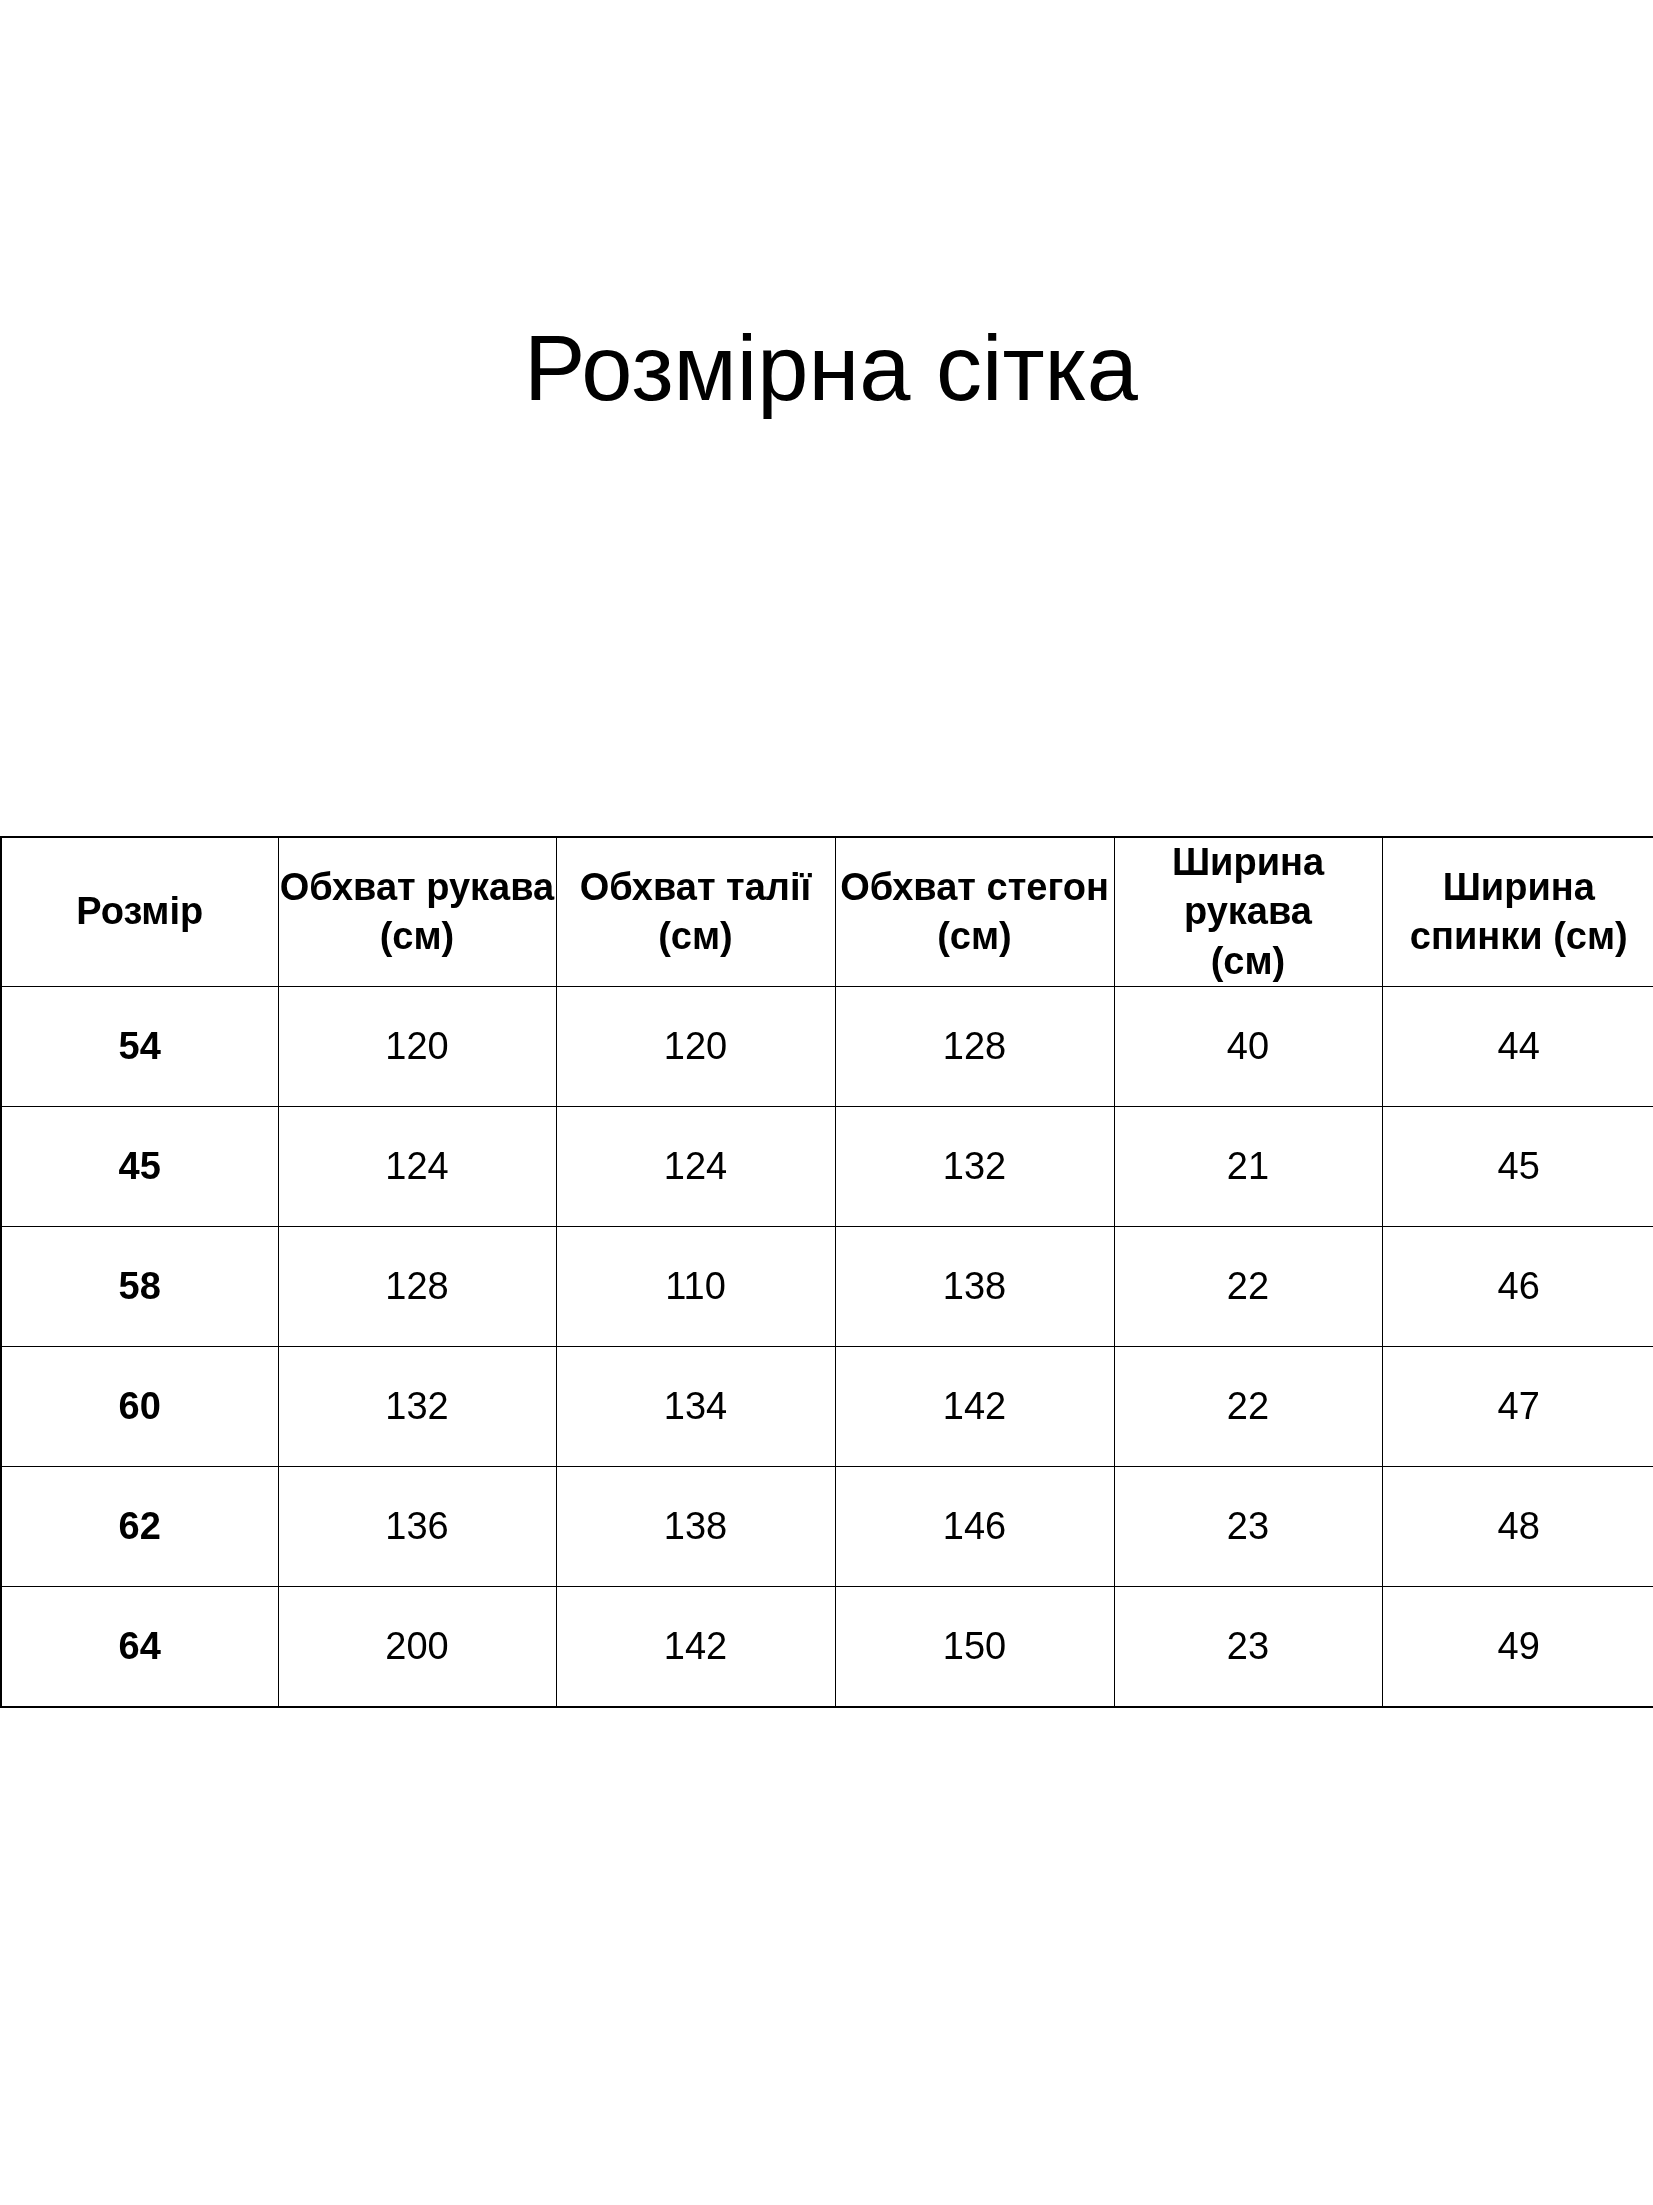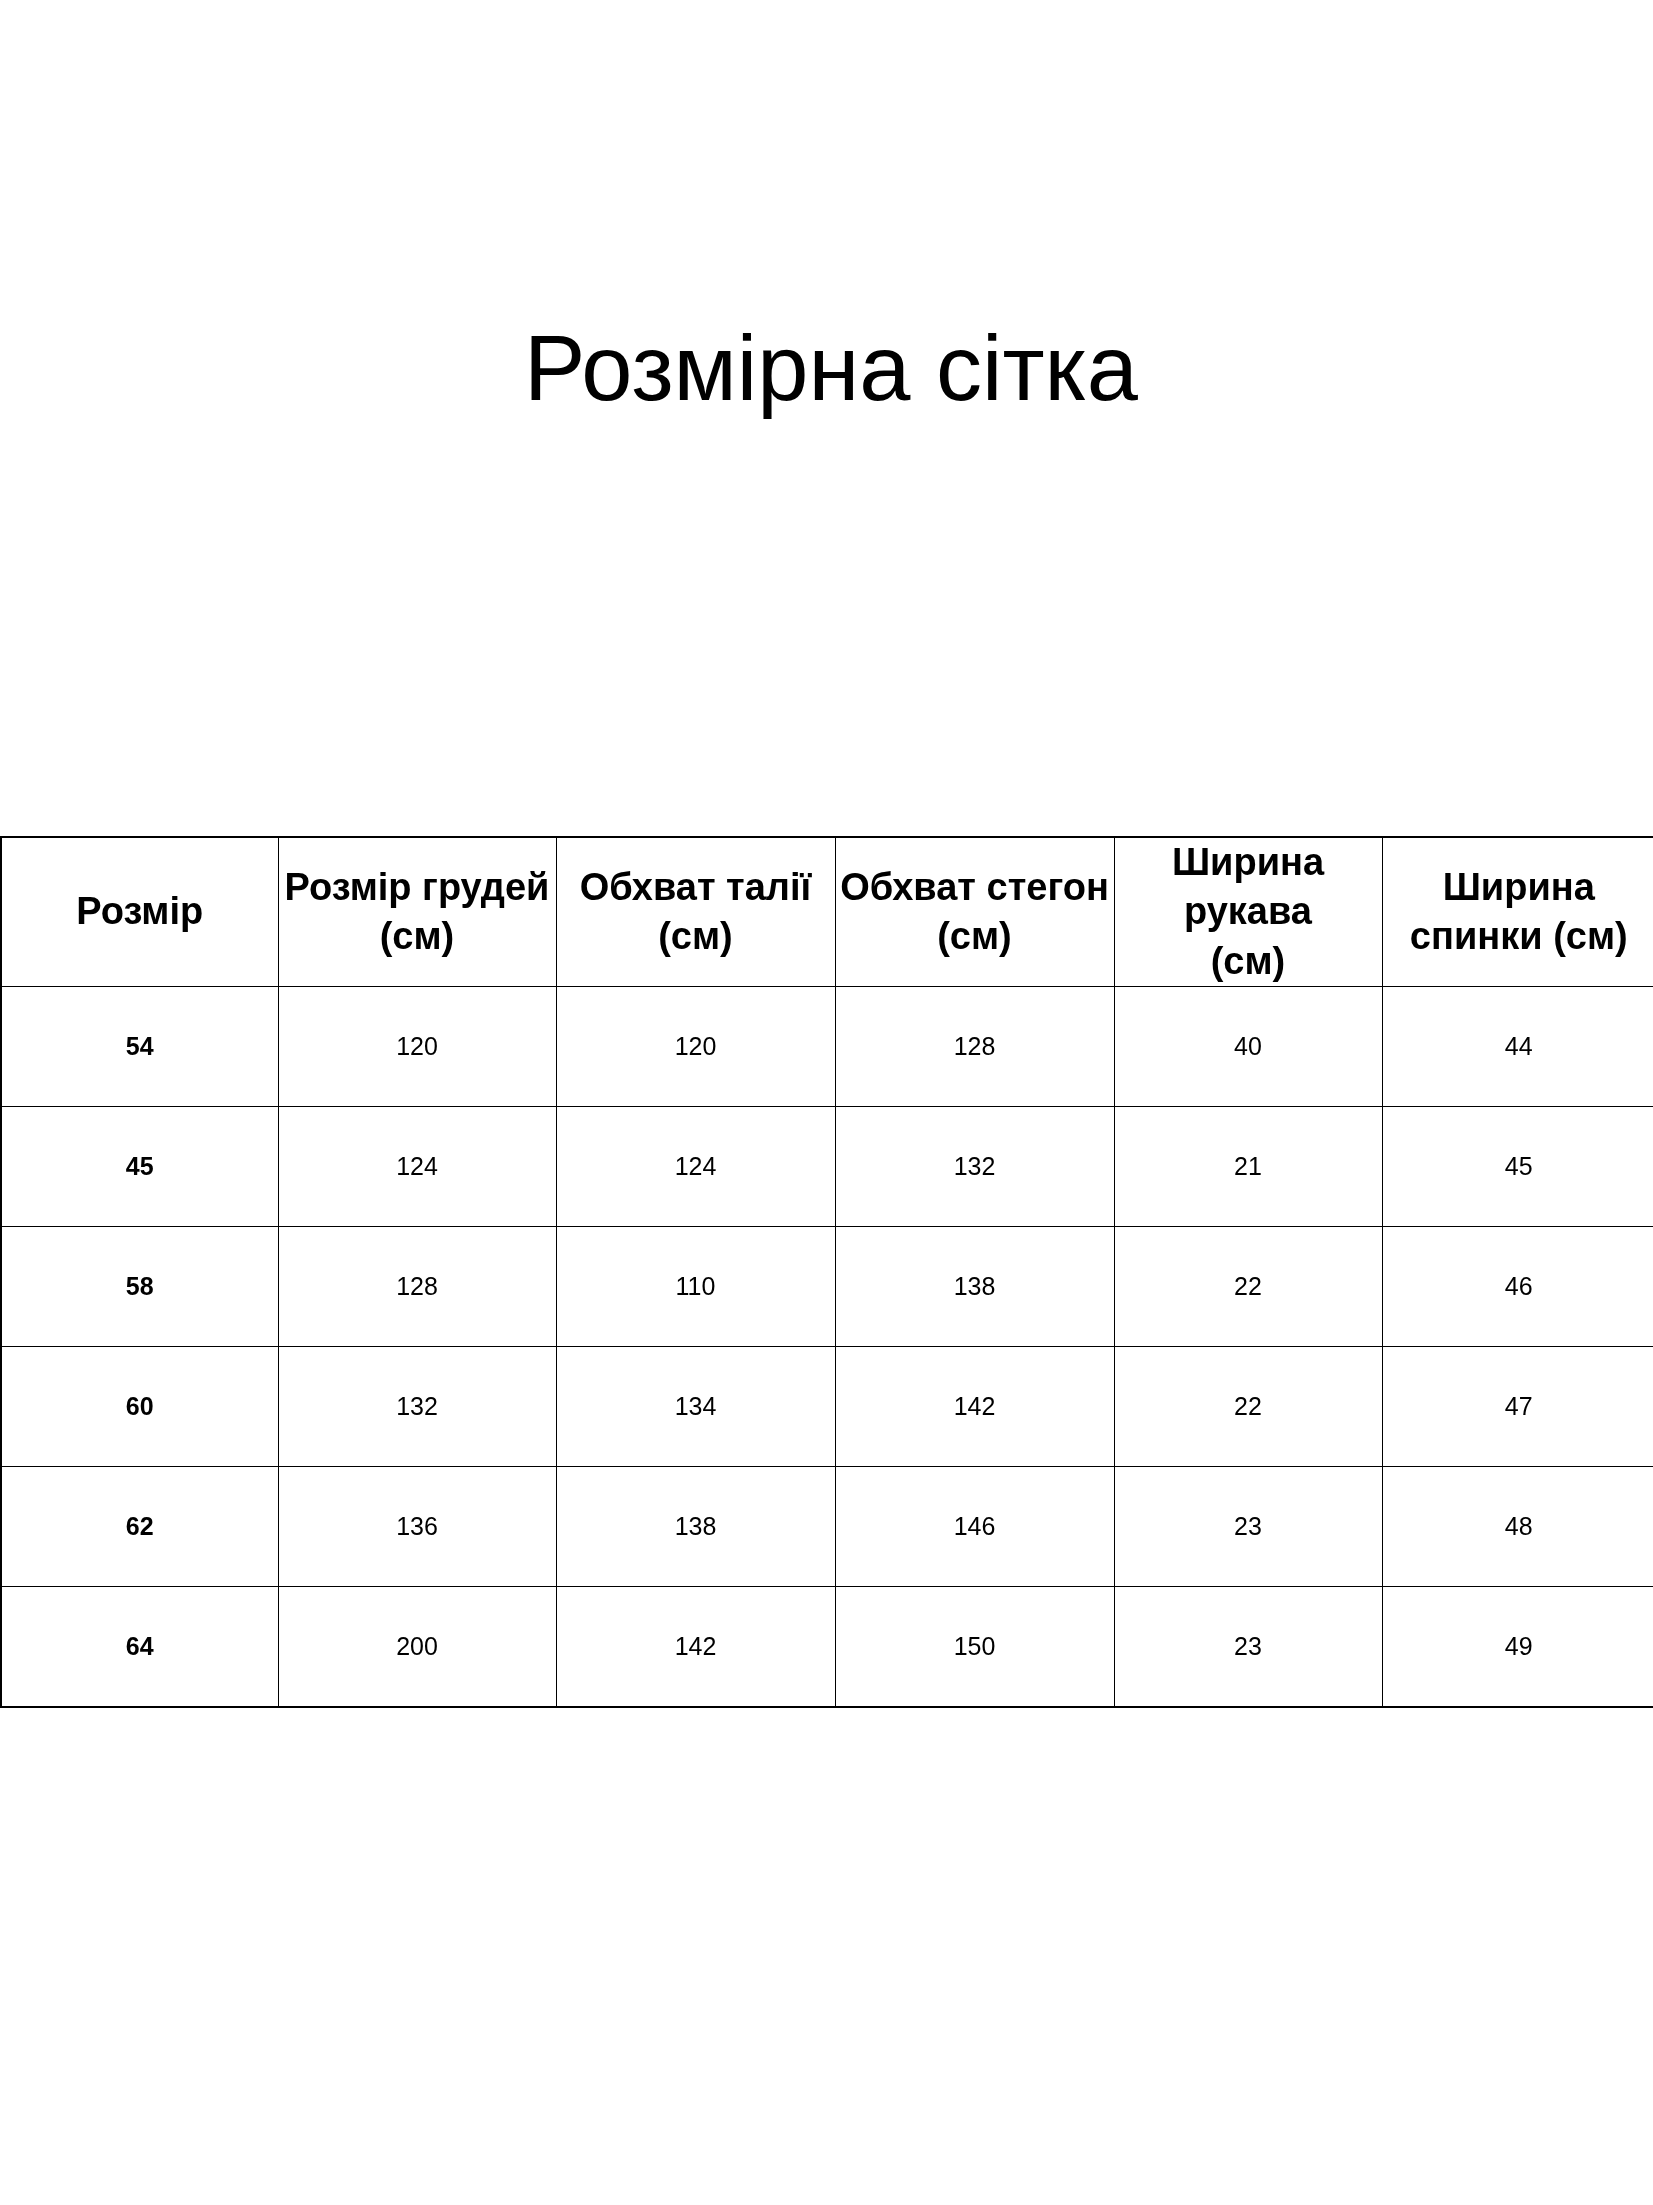--- a/index.html
+++ b/index.html
@@ -46,21 +46,21 @@
     height: 119px;
     overflow: hidden;
   }
   .size-chart th {
     font-size: 38px;
     font-weight: 700;
     line-height: 1.3;
     white-space: pre-line;
   }
   .size-chart td {
-    font-size: 25px;
+    font-size: 38px;
     font-weight: 400;
   }
   .size-chart td.size-col {
     font-weight: 700;
   }
 </style>
 </head>
 <body>
 
 <h1 class="page-title">Розмірна сітка</h1>
@@ -70,21 +70,21 @@
     <col style="width:277px">
     <col style="width:278px">
     <col style="width:279px">
     <col style="width:279px">
     <col style="width:268px">
     <col style="width:274px">
   </colgroup>
   <thead>
     <tr>
       <th>Розмір</th>
-      <th>Розмір грудей
+      <th>Обхват рукава
 (см)</th>
       <th>Обхват талії
 (см)</th>
       <th>Обхват стегон
 (см)</th>
       <th>Ширина рукава
 (см)</th>
       <th>Ширина
 спинки (см)</th>
     </tr>

